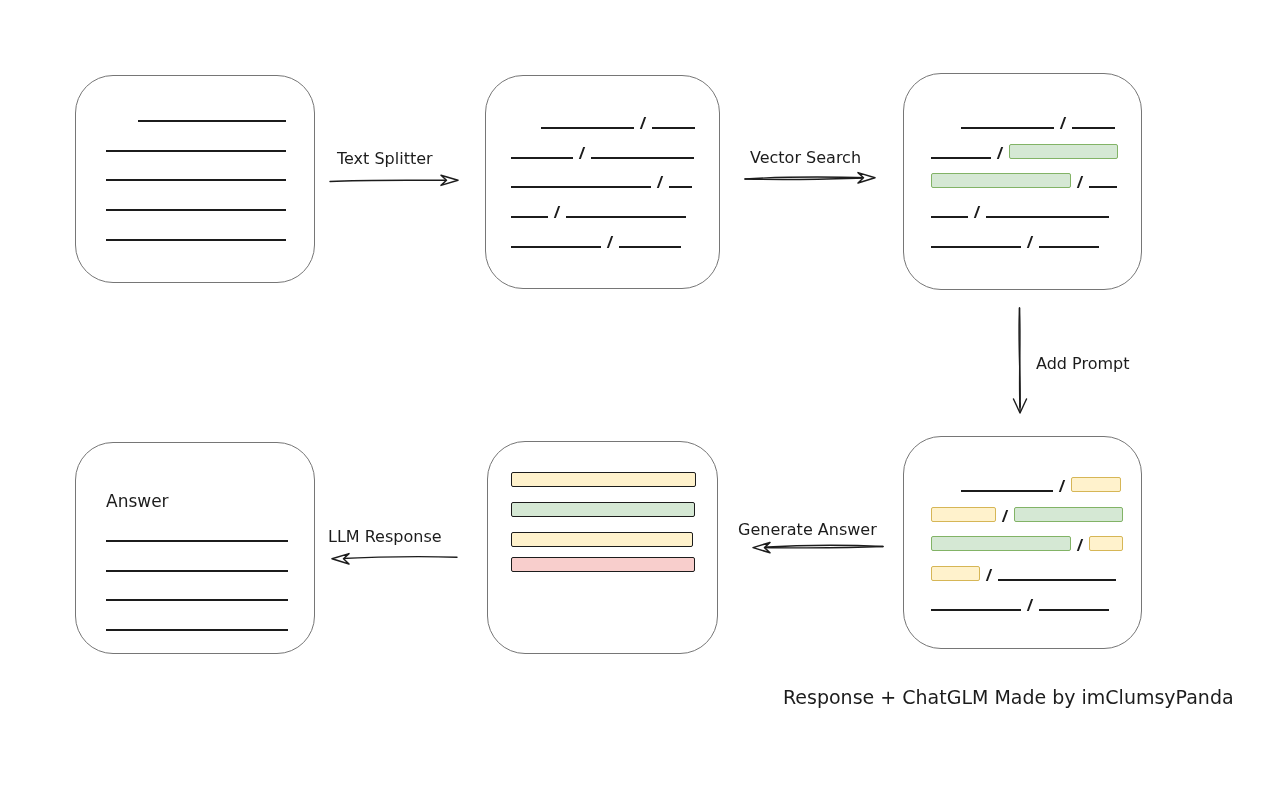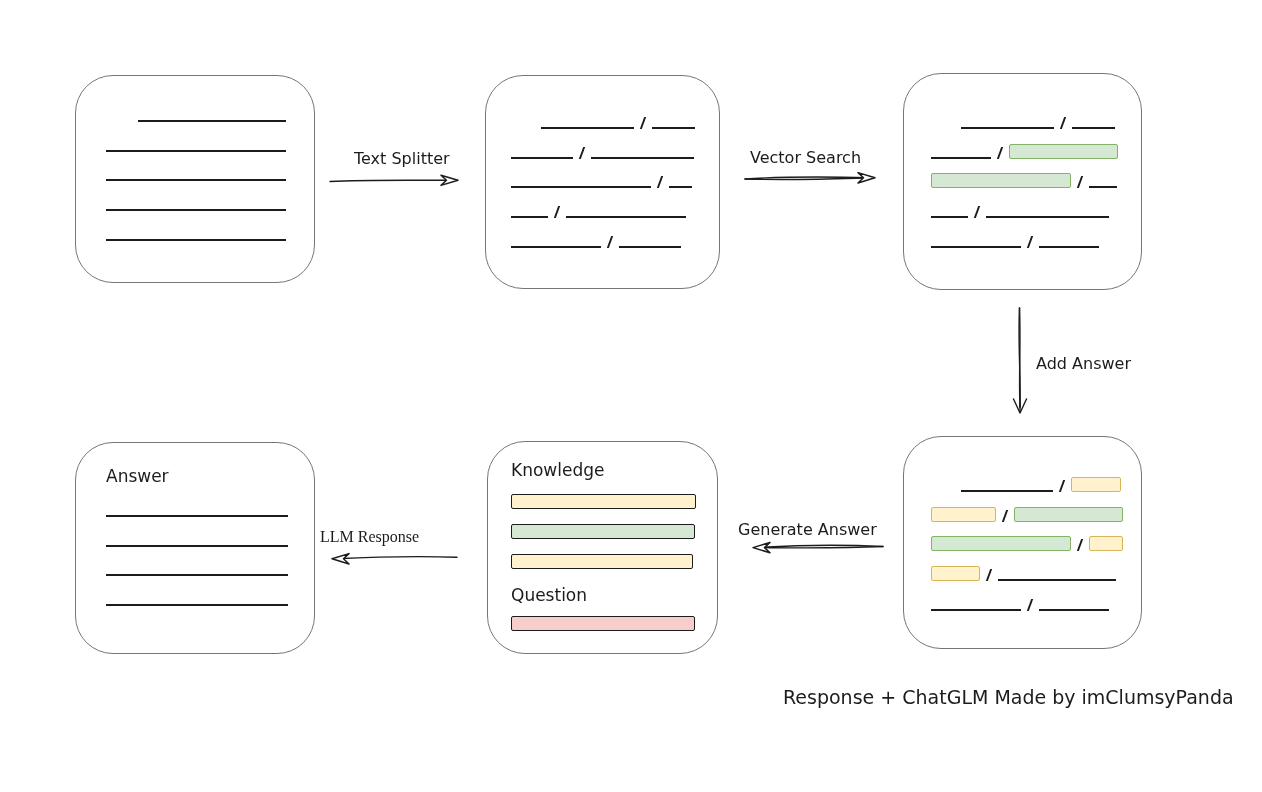--- a/index.html
+++ b/index.html
@@ -32,21 +32,21 @@
   .tline{height:0;border-bottom:2px solid var(--line,#1c1c1c);}
   .slash{
     width:2.4px;height:12px;background:var(--line,#1c1c1c);
     transform:skewX(-20deg);margin:0 8px;flex:none;
   }
   .chip{height:13px;border:1.5px solid;border-radius:2px;box-sizing:content-box;flex:none;}
   .chip-green,.bar-green {background:var(--green-fill,#d5e8d4); border-color:var(--green-border,#82b366);}
   .chip-yellow,.bar-yellow{background:var(--yellow-fill,#fff2cc);border-color:var(--yellow-border,#d6b656);}
   .chip-red,.bar-red  {background:var(--red-fill,#f8cecc);  border-color:var(--red-border,#b85450);}
 
-  .box-title{font-size:17px;line-height:22px;font-weight:500;}
+  .box-title{font-size:17px;line-height:22px;font-weight:500;margin-top:25px;}
   #box-prompt .content{padding:17px 0 0 23px;}
   #box-answer .content{padding:22px 0 0 30px;}
   .bar{height:13px;border:1.5px solid;border-radius:2px;}
 
   .arrow-label{position:absolute;font-size:16px;line-height:19px;white-space:nowrap;}
   .arrow-svg{position:absolute;overflow:visible;}
   .arrow-svg path{stroke:var(--line,#1c1c1c);fill:none;stroke-width:1.4;stroke-linecap:round;stroke-linejoin:round;}
   .arrow-svg path.head{fill:#ffffff;stroke-width:1.5;}
 
   #caption{position:absolute;left:783px;top:686px;font-size:19px;white-space:nowrap;}
@@ -159,27 +159,25 @@
       <div class="seg-row" style="margin-left:0px">
         <span class="tline" style="width:90px"></span>
         <span class="slash"></span>
         <span class="tline" style="width:70px"></span>
       </div>
     </div>
 </div>
 
 <div class="box" id="box-prompt">
   <div class="content">
-    <div class="box-title">Knowledge</div>
     <div>
         <div class="bar bar-yellow" style="width:183px;margin-top:13px"></div>
         <div class="bar bar-green" style="width:182px;margin-top:15px"></div>
         <div class="bar bar-yellow" style="width:180px;margin-top:15px"></div>
       </div>
-    <div class="box-title" style="margin-top:15px;">Question</div>
     <div>
         <div class="bar bar-red" style="width:182px;margin-top:10px"></div>
       </div>
   </div>
 </div>
 
 <div class="box" id="box-answer">
   <div class="content">
     <div class="box-title">Answer</div>
     <div class="rows" style="padding-left:0;">
@@ -196,43 +194,43 @@
           <span class="tline" style="width:182px"></span>
         </div>
       </div>
   </div>
 </div>
 
 <svg class="arrow-svg" style="left:328px;top:172px;" width="142" height="18">
   <path d="M2,9.5 C42,7.5 95,8.5 126,8.3"></path>
   <path class="head" d="M113,3.2 L130,8.3 L113,13.4 L118.5,8.3 Z"></path>
 </svg>
-<div class="arrow-label" style="left:354px;top:149px;text-align:right;">Text Splitter</div>
+<div class="arrow-label" style="left:337px;top:149px;text-align:right;">Text Splitter</div>
 
 <svg class="arrow-svg" style="left:742px;top:169px;" width="148" height="18">
   <path d="M3,10 C55,6.8 105,8.2 129,8.8"></path>
   <path d="M3,10 C55,11.6 100,9.6 129,8.8"></path>
   <path class="head" d="M116,3.6 L133,8.8 L116,14 L121.5,8.8 Z"></path>
 </svg>
 <div class="arrow-label" style="left:750px;top:148px;">Vector Search</div>
 
 <svg class="arrow-svg" style="left:1010px;top:306px;" width="22" height="116">
   <path d="M9.5,2 C7.8,38 11,72 10,101"></path>
   <path d="M9.5,2 C11,38 8.6,72 10,101"></path>
   <path d="M3.5,93 L10,107 L16.5,93"></path>
   <path d="M10,106 L10,97"></path>
 </svg>
-<div class="arrow-label" style="left:1036px;top:354px;">Add Answer</div>
+<div class="arrow-label" style="left:1036px;top:354px;">Add Prompt</div>
 
 <svg class="arrow-svg" style="left:738px;top:538px;" width="148" height="18">
   <path d="M145,8.5 C95,6.2 45,8 19,9.6"></path>
   <path d="M145,8.5 C95,10.8 48,9.8 19,9.6"></path>
   <path class="head" d="M32,4.4 L15,9.6 L32,14.8 L26.5,9.6 Z"></path>
 </svg>
 <div class="arrow-label" style="left:738px;top:520px;">Generate Answer</div>
 
 <svg class="arrow-svg" style="left:318px;top:549px;" width="142" height="18">
   <path d="M139,8.2 C95,6.8 50,8.2 18,9.8"></path>
   <path class="head" d="M31,4.6 L14,9.8 L31,15 L25.5,9.8 Z"></path>
 </svg>
-<div class="arrow-label" style="left:320px;top:527px;font-family:Liberation Serif, serif;">LLM Response</div>
+<div class="arrow-label" style="left:328px;top:527px;">LLM Response</div>
 
 <div id="caption">Response + ChatGLM Made by imClumsyPanda</div>
 
 </body></html>

